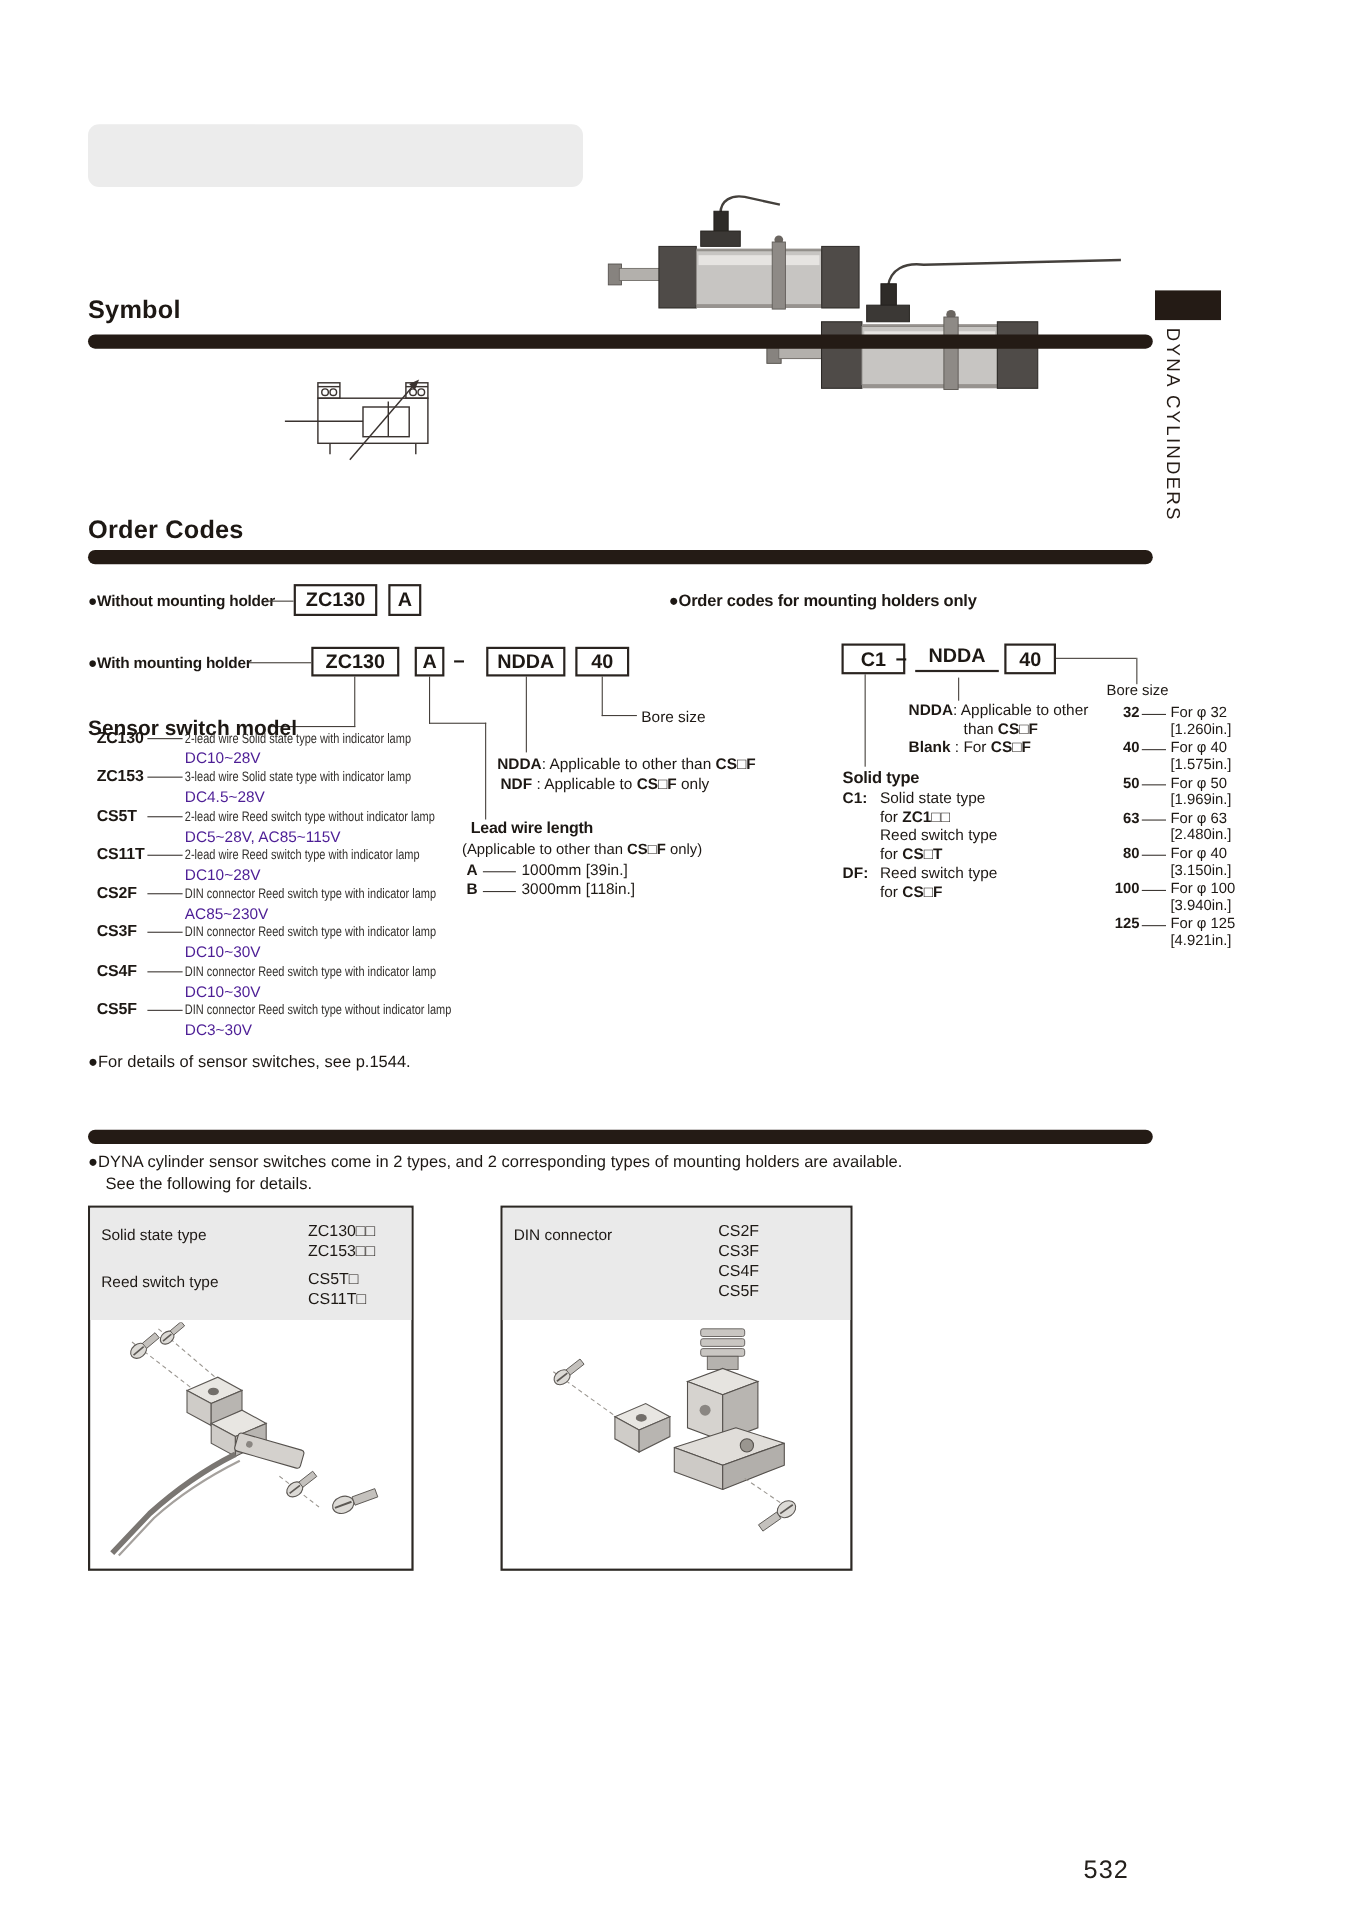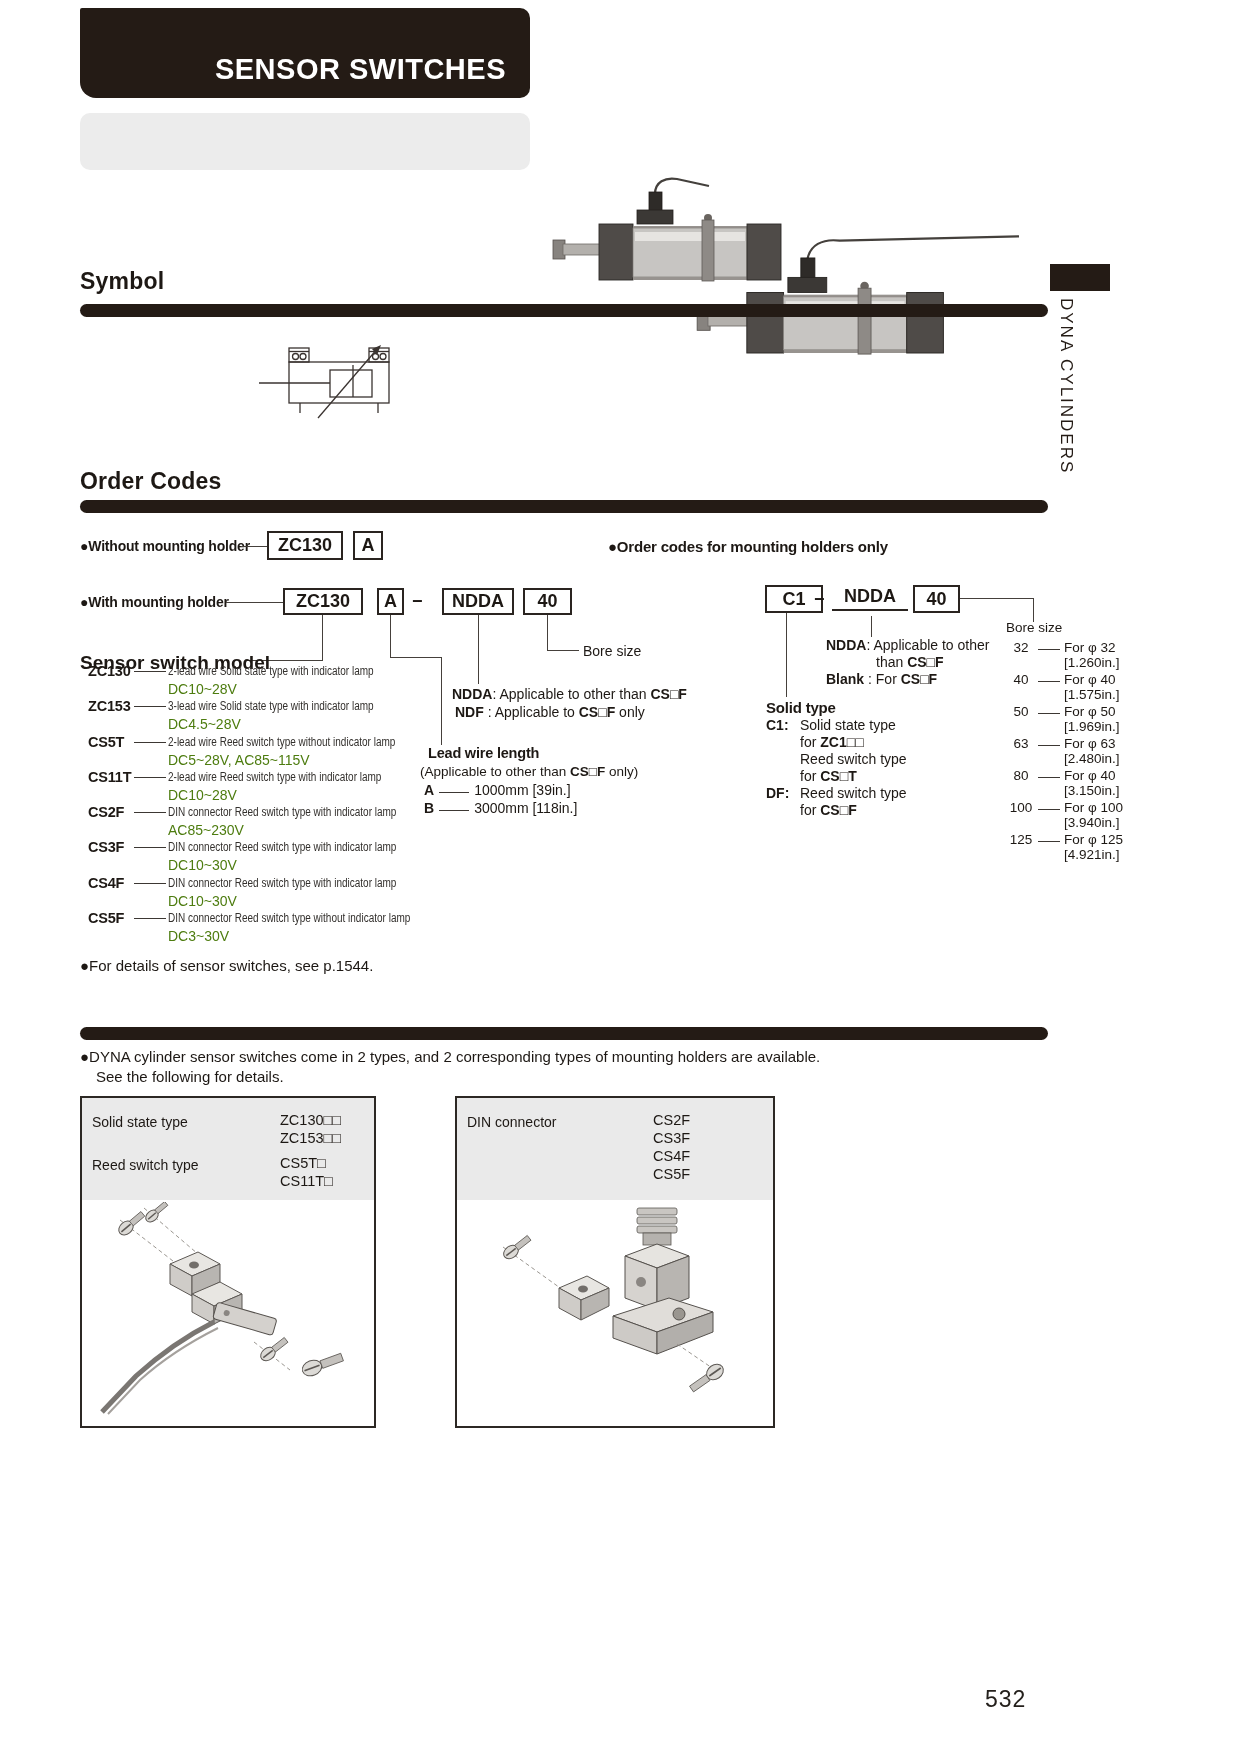--- a/index.html
+++ b/index.html
@@ -22,47 +22,44 @@
   .bhead{position:absolute;font-weight:bold;font-size:19px;white-space:nowrap}
   .b{font-weight:bold}
   .dashchar{position:absolute;font-size:18px;font-weight:bold}
   .nddamid{position:absolute;left:832px;top:586px;width:76px;text-align:center;font-weight:bold;
            font-size:18px;padding-bottom:2px;border-bottom:2px solid #2a2420;white-space:nowrap}
   .mrow{position:absolute;left:88px;width:345px;height:34px}
   .mcode{position:absolute;left:0;top:0;font-weight:bold;font-size:14.5px;letter-spacing:-.2px;white-space:nowrap}
   .mdash{position:absolute;left:46px;top:8px;width:32px;border-top:1.5px solid #3c3733}
   .mdesc{position:absolute;left:80px;top:1px;font-size:12.5px;white-space:nowrap;
          transform:scaleX(.8);transform-origin:0 0;color:#33302d}
-  .mvolt{position:absolute;left:80px;top:18px;font-size:14px;white-space:nowrap;color:#4d7c0f}
+  .mvolt{position:absolute;left:80px;top:18px;font-size:14px;white-space:nowrap;color:#4c1d95}
   .stline{position:absolute;left:766px;font-size:14px;white-space:nowrap}
   .stlead{display:inline-block;width:34px;font-weight:bold}
   .bitem{position:absolute;left:1006px;width:160px;font-size:13.5px;white-space:nowrap}
-  .bcode{display:inline-block;width:30px;text-align:center;font-weight:normal}
+  .bcode{display:inline-block;width:30px;text-align:right;font-weight:bold}
   .bdashx{display:inline-block;width:22px;height:4px;border-bottom:1.4px solid #3c3733;margin:0 4px 2px 2px}
   .binch{margin-left:58px;font-size:13.5px}
   .lwitem{position:absolute;font-size:14px;white-space:nowrap}
   .lwdash{display:inline-block;width:30px;height:4px;border-bottom:1.4px solid #3c3733;margin:0 5px 2px 5px}
   .vtxt{position:absolute;left:1056px;top:298px;writing-mode:vertical-rl;font-size:17px;
         letter-spacing:2px;color:#241b15;white-space:nowrap}
   .tab{position:absolute;left:1050px;top:264px;width:60px;height:27px;background:#241b15}
   .box{position:absolute;border:2px solid #2c2824;box-sizing:border-box;background:#fff}
   .gband{position:absolute;left:0;top:0;right:0;height:102px;background:#eaeaea}
   .bx-label{position:absolute;font-size:14px;white-space:nowrap}
   .bx-code{position:absolute;font-weight:normal;font-size:14.5px;white-space:nowrap}
   .pageno{position:absolute;left:985px;top:1686px;font-size:23px;letter-spacing:1px;color:#24201c}
   svg{display:block}
 </style>
 </head>
 <body>
 
 <div id="page">
 
-  <div class="hdr">
-    <div class="hdr-t">SENSOR SWITCHES</div>
-  </div>
   <div class="gsp"></div>
 
   <svg style="position:absolute;left:545px;top:150px" width="480" height="205" viewBox="0 0 480 205">
     <g transform="translate(6,30)">
       <path d="M104,14 C104,2 114,-3 126,-1 L158,6" fill="none" stroke="#44403c" stroke-width="2.2"></path>
       <rect x="98" y="12" width="13" height="20" fill="#2e2b28" stroke="#1e1b18" stroke-width="0.8"></rect>
       <rect x="86" y="30" width="36" height="14" fill="#3b3835" stroke="#25221f" stroke-width="0.8"></rect>
       <rect x="2" y="60" width="12" height="19" fill="#87837f" stroke="#55514d" stroke-width="0.8"></rect>
       <rect x="12" y="64" width="38" height="11" fill="#b3b0ac" stroke="#6f6b67" stroke-width="0.8"></rect>
       <rect x="48" y="44" width="34" height="56" fill="#4f4b48" stroke="#2c2926" stroke-width="0.9"></rect>

